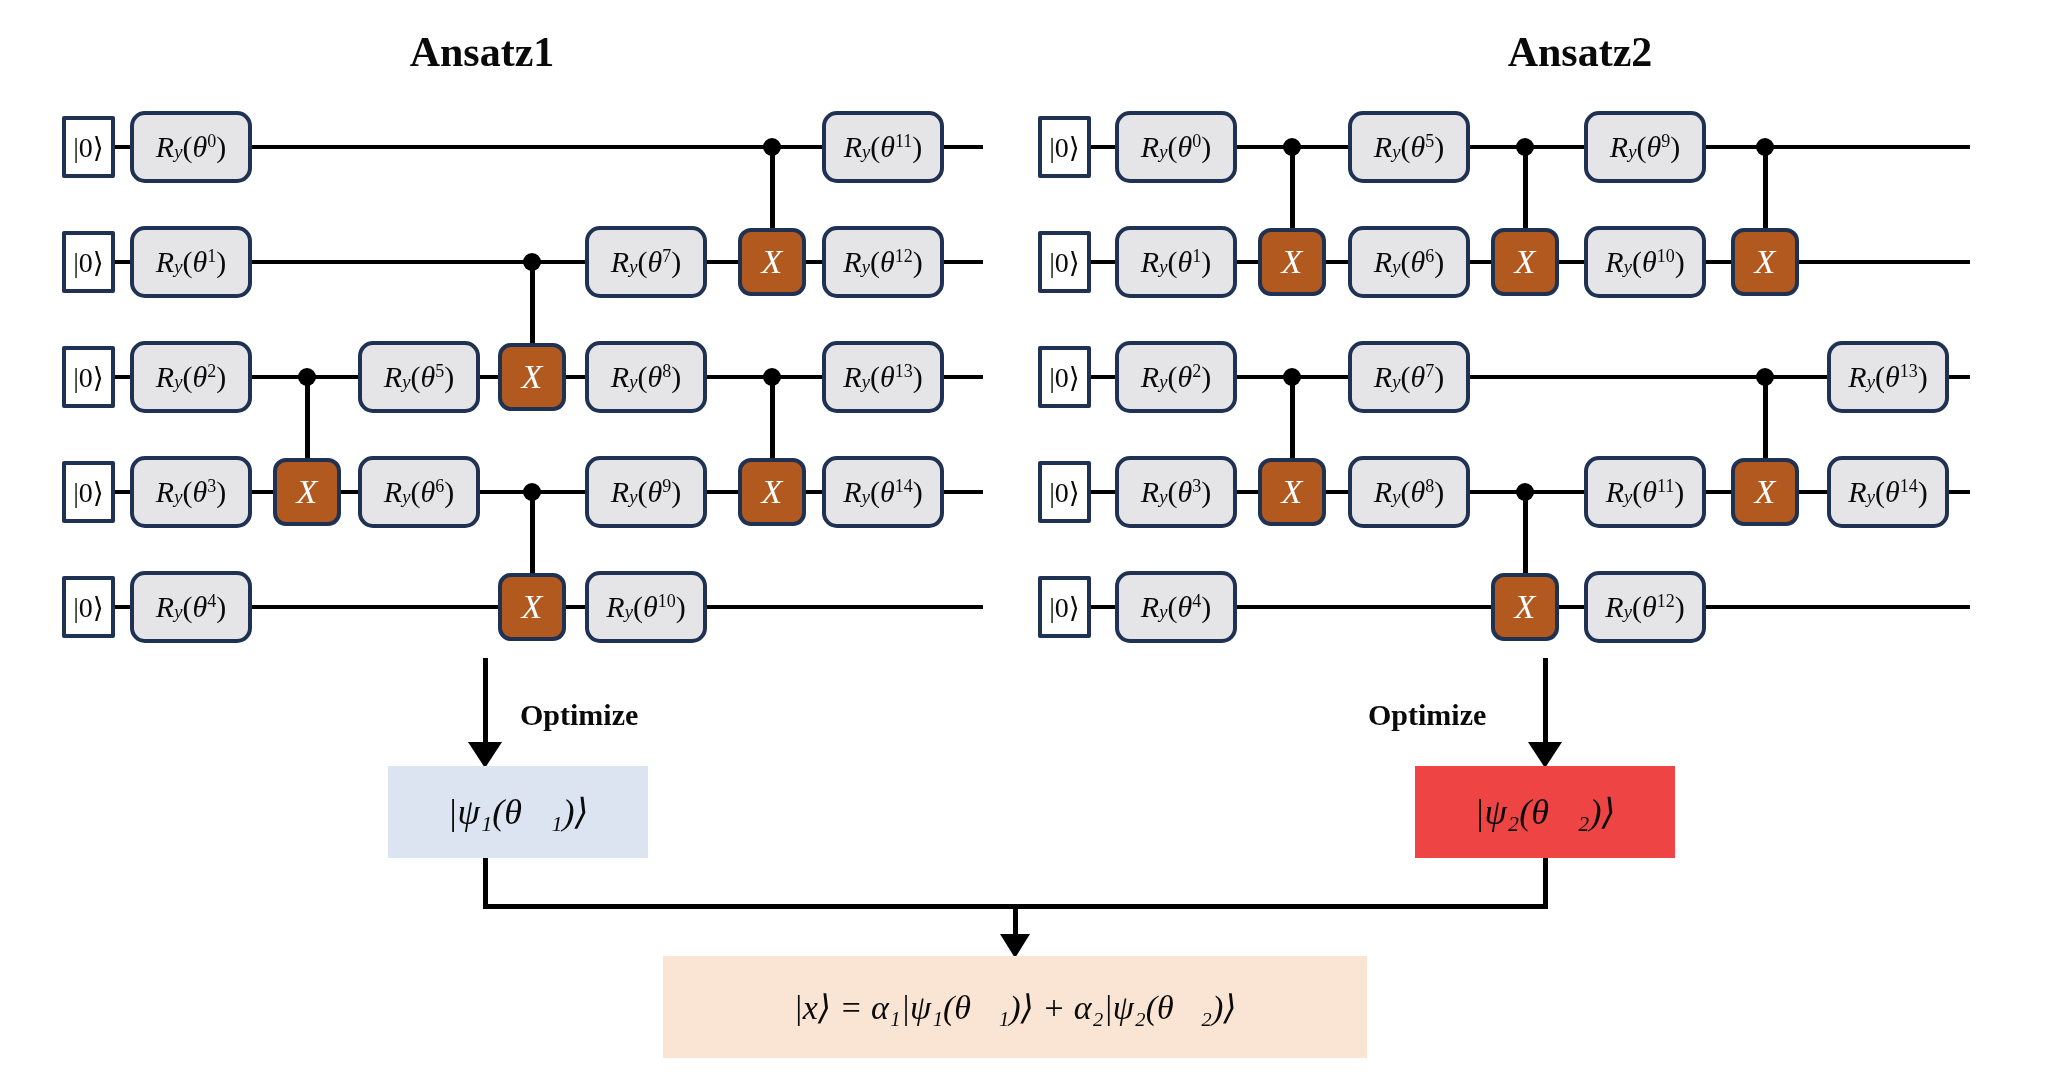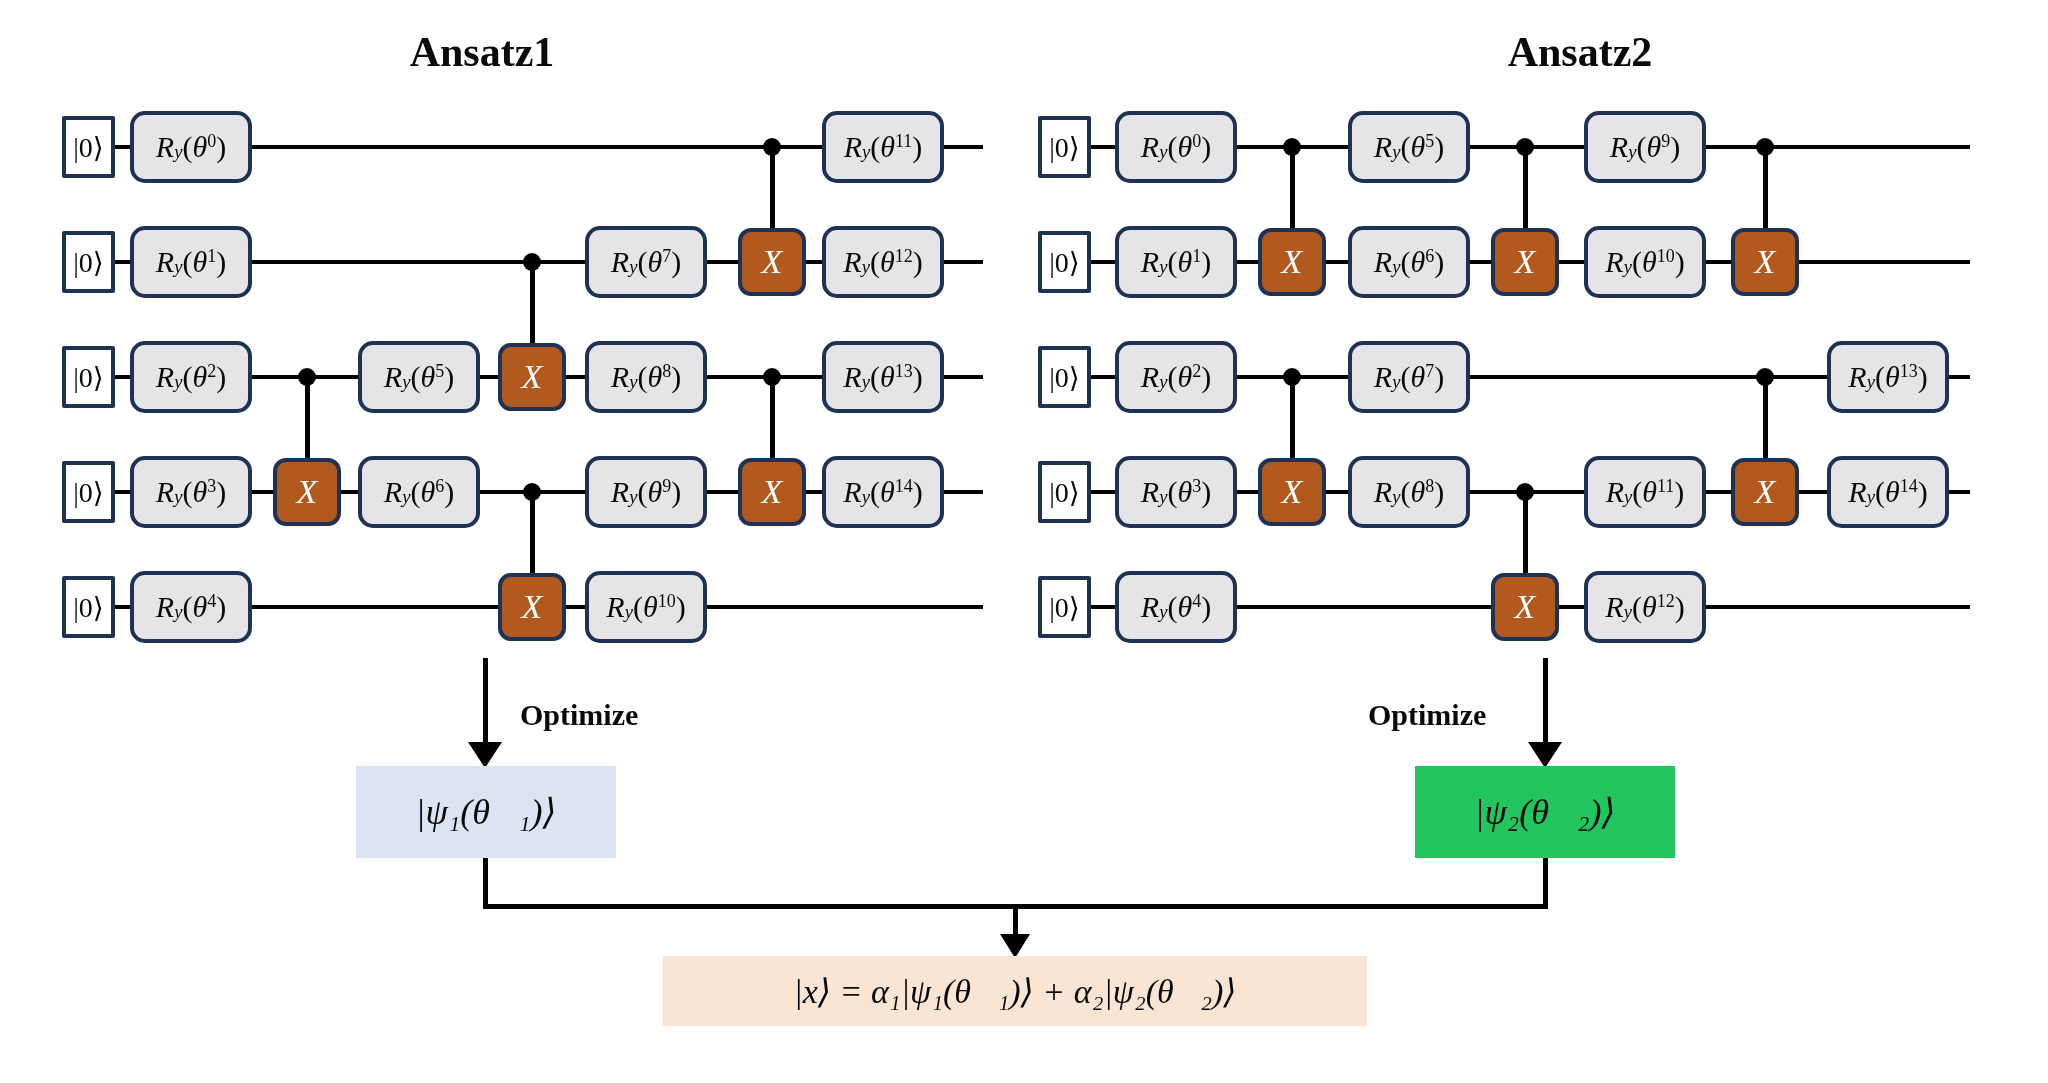--- a/index.html
+++ b/index.html
@@ -44,21 +44,21 @@
     border-top:26px solid #000;}
   .ahead.small{border-left-width:15px;border-right-width:15px;border-top-width:24px;}
   .state-box{
     position:absolute;box-sizing:border-box;width:260px;height:92px;
     display:flex;align-items:center;justify-content:center;
     font-size:36px;font-style:italic;white-space:nowrap;
   }
   #state1{left:356px;top:766px;background:#dce3f1;}
   #state2{left:1415px;top:766px;background:#e4efde;}
   .result-box{
-    position:absolute;left:663px;top:956px;box-sizing:border-box;width:704px;height:70px;
+    position:absolute;left:663px;top:956px;box-sizing:border-box;width:704px;height:102px;
     background:#fae4d3;display:flex;align-items:center;justify-content:center;
     font-size:34px;font-style:italic;white-space:nowrap;
   }
   .hline{position:absolute;height:5px;background:#000;}
 </style>
 </head>
 <body>
 
 <div id="stage">
   <div class="title" id="title1" style="left:482px">Ansatz1</div>
@@ -172,22 +172,22 @@
       <div class="prep" style="left: 1038px; top: 576px; border-color: rgb(31, 50, 84);">|0⟩</div>
     </div>
 
   <div class="opt-label" id="optimize-left" style="left:520px;top:698px">Optimize</div>
   <div class="opt-label" id="optimize-right" style="left:1368px;top:698px">Optimize</div>
   <div class="stem" style="left:483px;top:658px;height:86px"></div>
   <div class="ahead" style="left:468px;top:742px"></div>
   <div class="stem" style="left:1543px;top:658px;height:86px"></div>
   <div class="ahead" style="left:1528px;top:742px"></div>
 
-  <div class="state-box" id="state1" style="background: rgb(220, 227, 241);">|ψ₁(θ⃗₁)⟩</div>
-  <div class="state-box" id="state2" style="background: #22c55e;">|ψ₂(θ⃗₂)⟩</div>
+  <div class="state-box" id="state1" style="background: rgb(220, 227, 241); margin-left: 32px;">|ψ₁(θ⃗₁)⟩</div>
+  <div class="state-box" id="state2" style="background: #ef4444;">|ψ₂(θ⃗₂)⟩</div>
 
   <div class="stem" style="left:483px;top:858px;height:50px"></div>
   <div class="stem" style="left:1543px;top:858px;height:50px"></div>
   <div class="hline" style="left:483px;top:904px;width:1065px"></div>
   <div class="stem" style="left:1013px;top:904px;height:32px"></div>
   <div class="ahead small" style="left:1000px;top:934px"></div>
 
   <div class="result-box" id="result" style="background: rgb(250, 228, 211);">|x⟩ = α₁|ψ₁(θ⃗₁)⟩ + α₂|ψ₂(θ⃗₂)⟩</div>
 </div>
 

